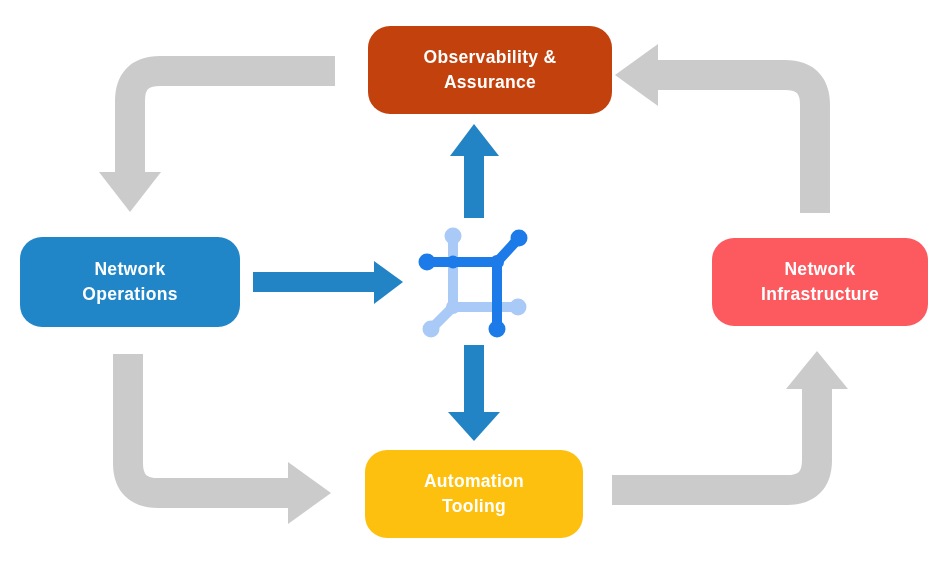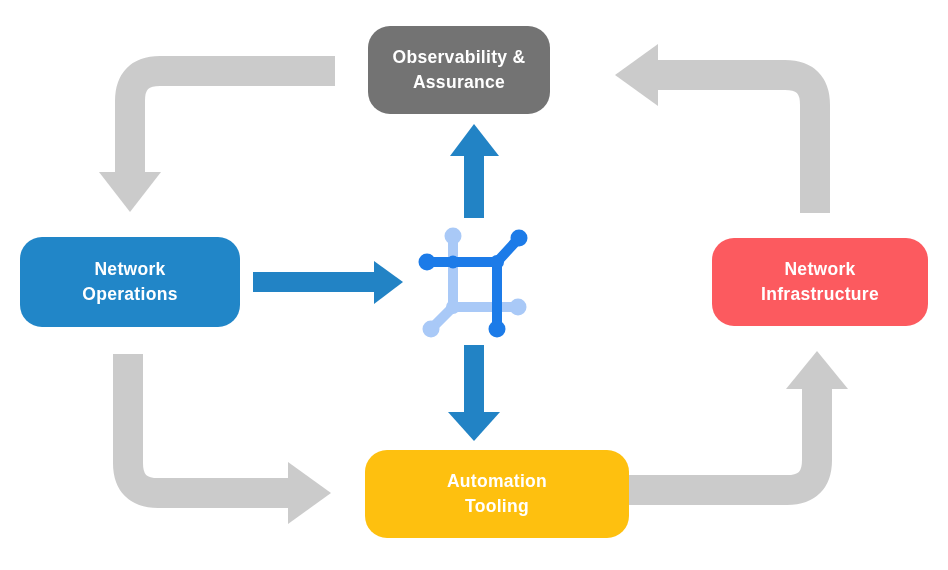--- a/index.html
+++ b/index.html
@@ -58,24 +58,24 @@
     text-align: center;
   }
   .node-label {
     color: #ffffff;
     font-size: 17.5px;
     font-weight: 600;
     line-height: 1.42;
     letter-spacing: 0.3px;
     white-space: pre-line;
   }
-  .node-observability { left: 368px; top: 26px;  width: 182px; height: 88px; background: #737373; }
+  .node-observability { left: 368px; top: 26px;  width: 244px; height: 88px; background: #c2410c; }
   .node-operations    { left: 20px;  top: 237px; width: 220px; height: 90px; background: #2186C8; }
   .node-infrastructure{ left: 712px; top: 238px; width: 216px; height: 88px; background: #FC5A5F; }
-  .node-automation    { left: 365px; top: 450px; width: 264px; height: 88px; background: #FEC00F; }
+  .node-automation    { left: 365px; top: 450px; width: 218px; height: 88px; background: #FEC00F; }
 </style>
 </head>
 <body>
 
 <div class="canvas">
 
   <svg class="arrows-layer" width="948" height="570" viewBox="0 0 948 570" xmlns="http://www.w3.org/2000/svg">
 
     <g>
       <path class="gray-line" d="M 335 71 L 160 71 Q 130 71 130 101 L 130 172"></path>

